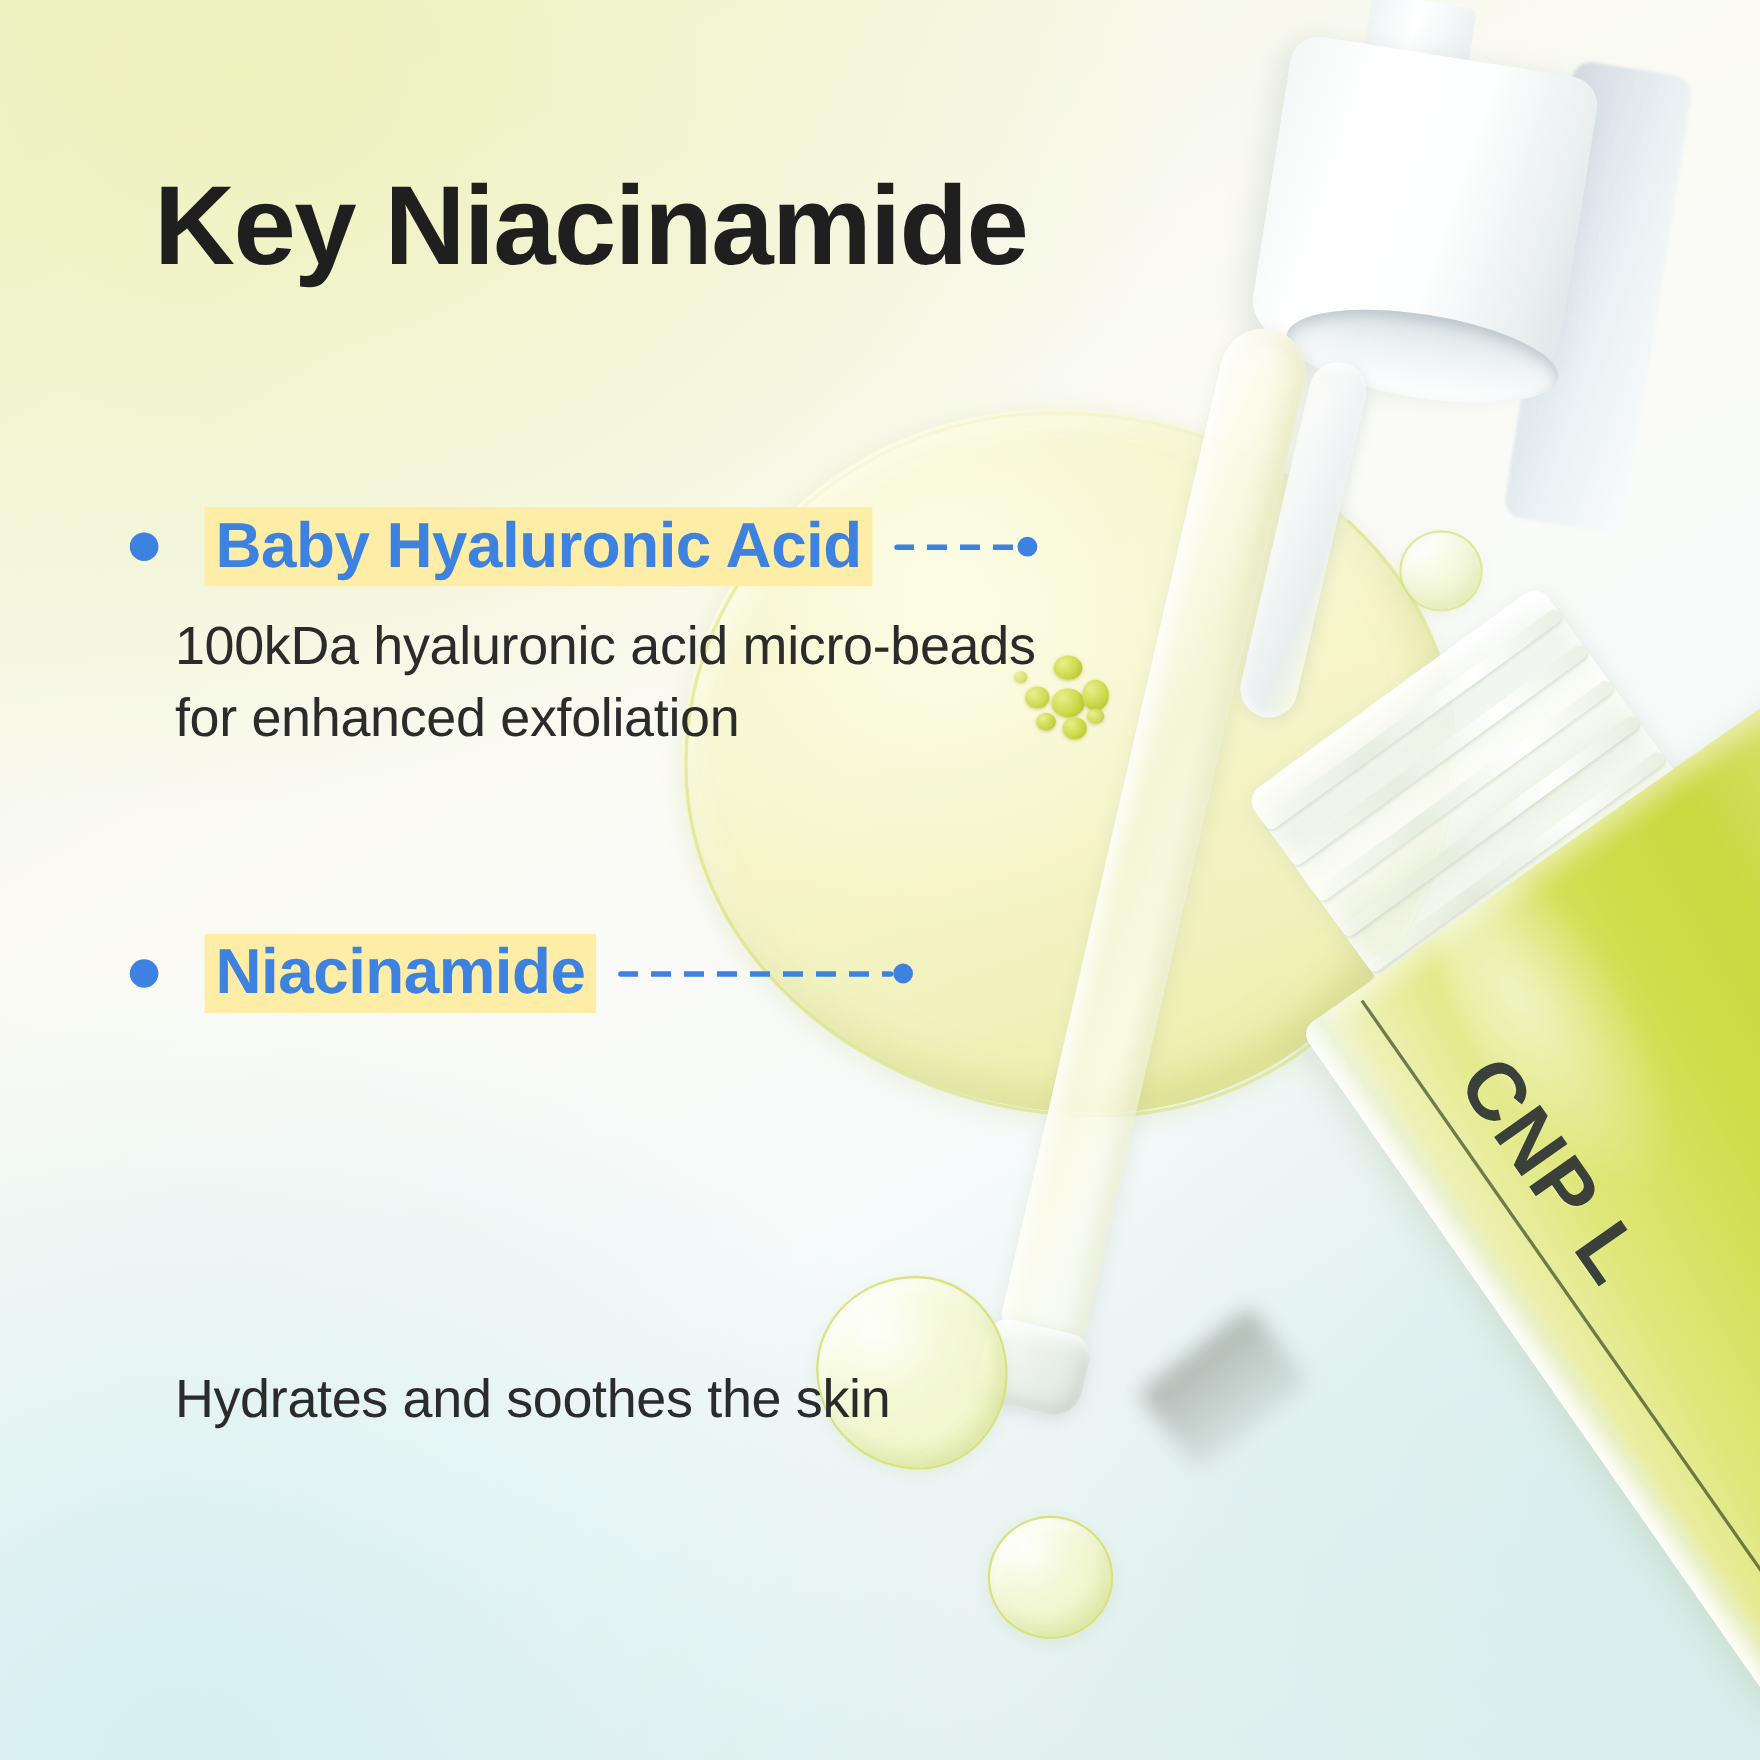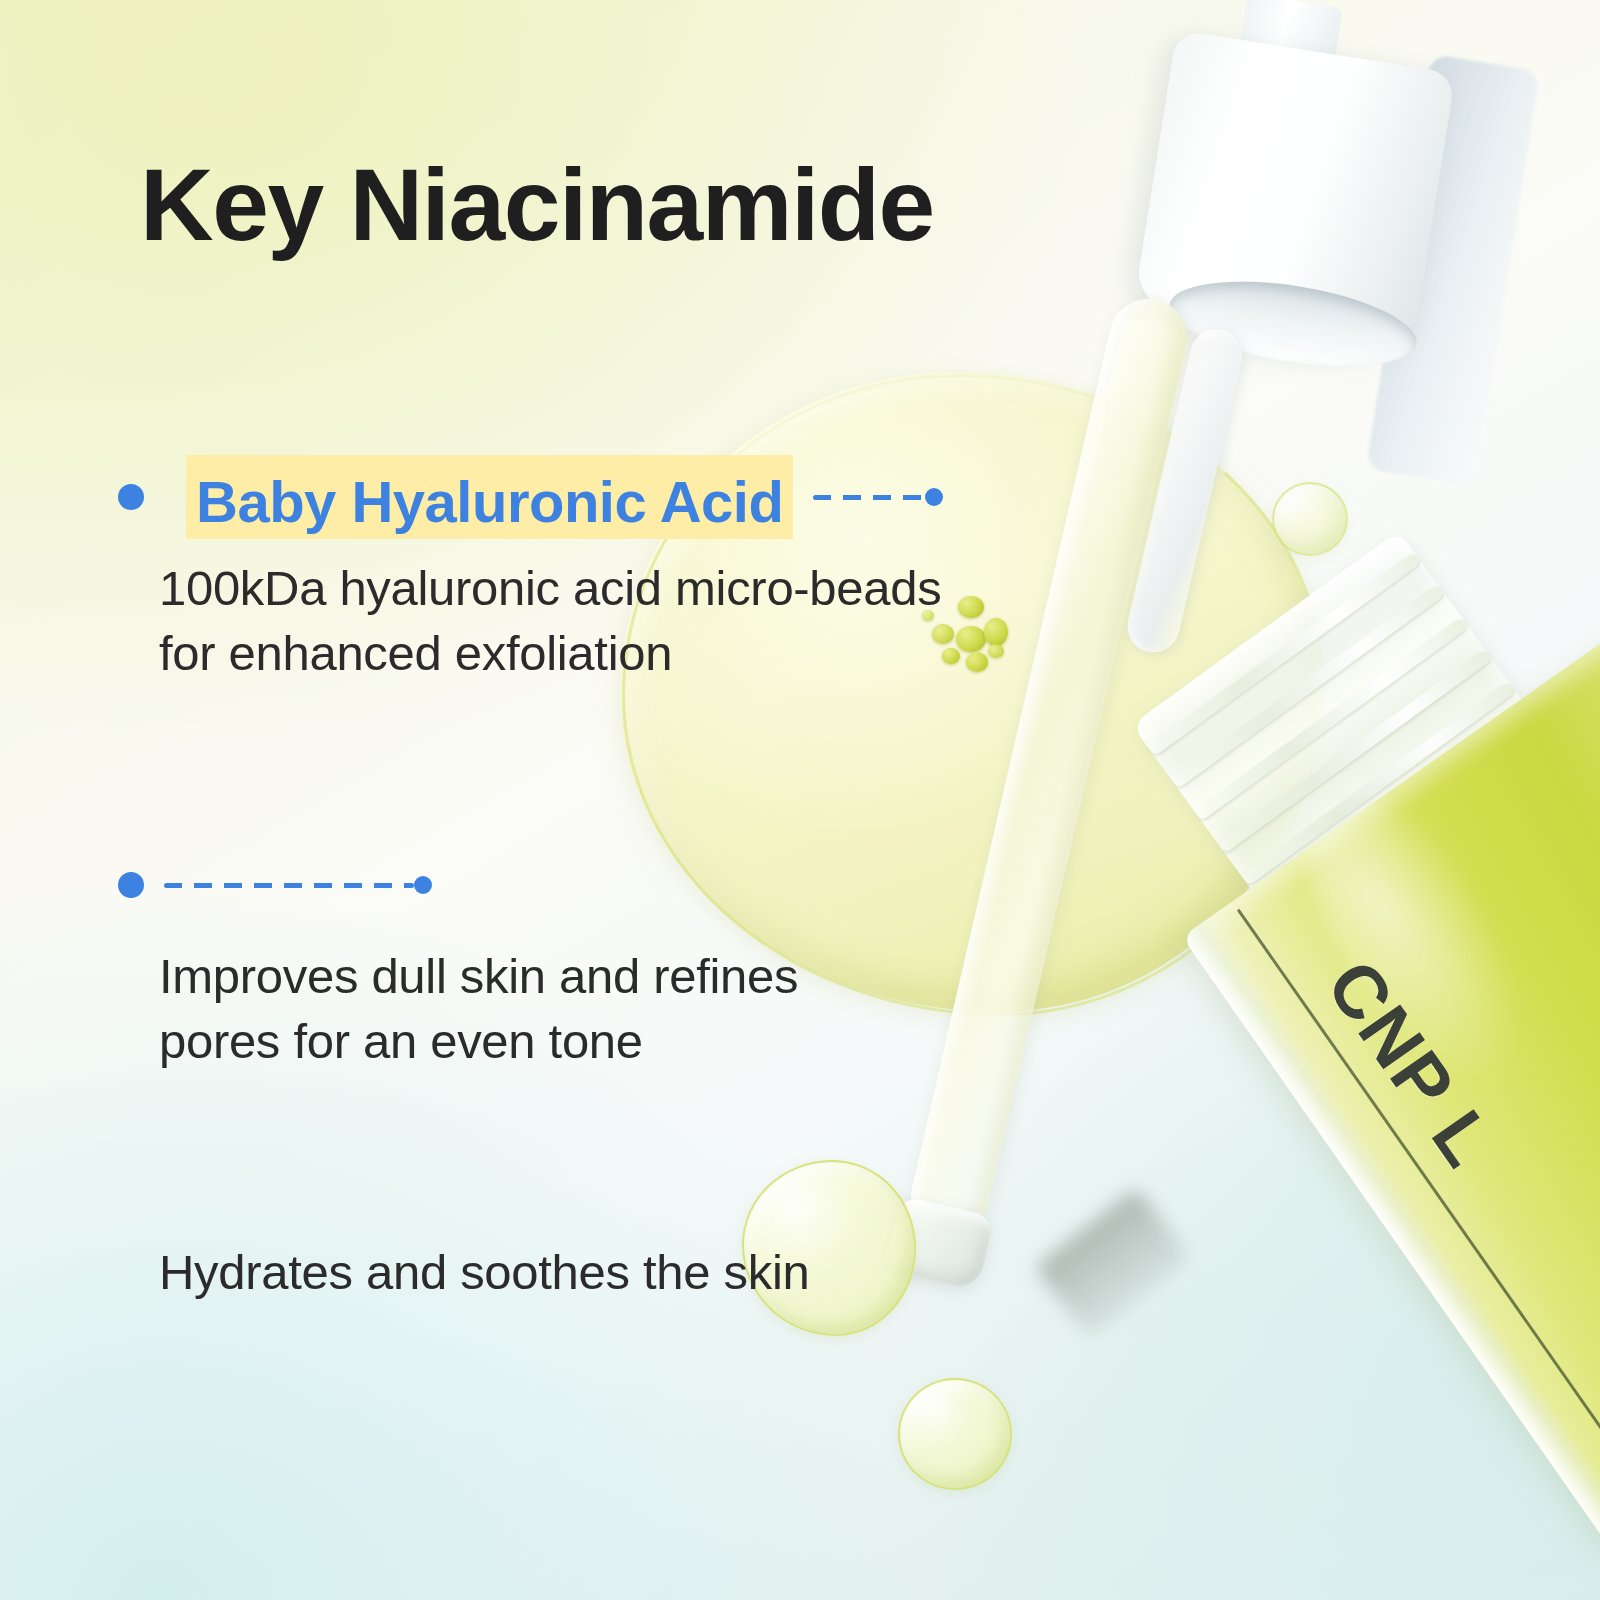--- a/index.html
+++ b/index.html
@@ -295,21 +295,21 @@
     background: #3d82e0;
     flex: 0 0 auto;
   }
   .headline {
     margin-left: 42px;
     font-size: 58px;
     font-weight: 700;
     letter-spacing: -0.5px;
     color: #3d82e0;
     background: #fdeda6;
-    padding: 16px 10px 6px 10px;
+    padding: 4px 10px 6px 10px;
     line-height: 1.08;
     white-space: nowrap;
   }
   .dashline {
     margin-left: 20px;
     height: 5px;
     flex: 0 0 auto;
     background: repeating-linear-gradient(to right, #3d82e0 0 18px, rgba(0,0,0,0) 18px 30px);
     border-radius: 3px;
     position: relative;
@@ -403,26 +403,25 @@
           <span class="dash-end"></span>
         </span>
       </div>
       <div class="desc">100kDa hyaluronic acid micro-beads
 for enhanced exfoliation</div>
     </div>
 
     <div class="item i1">
       <div class="head-row">
         <span class="dot"></span>
+        <span class="headline">Niacinamide</span>
         <span class="dashline w1">
           <span class="dash-end"></span>
         </span>
       </div>
-      <div class="desc">Improves dull skin and refines
-pores for an even tone</div>
     </div>
 
     <div class="item i2">
       <div class="desc">Hydrates and soothes the skin</div>
     </div>
 
   </div>
 </div>
 
 </body></html>

